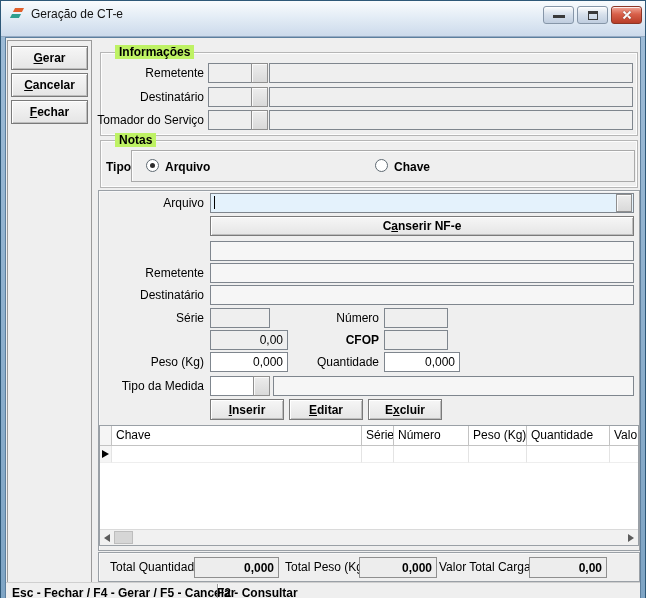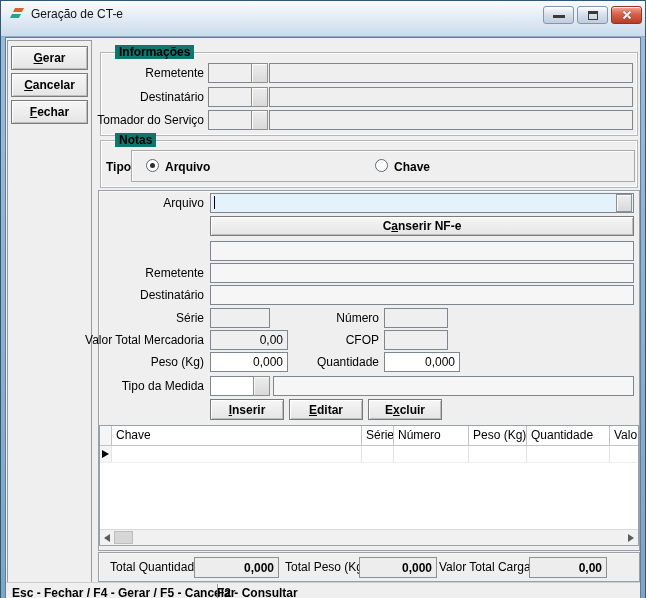--- a/index.html
+++ b/index.html
@@ -43,21 +43,21 @@
     display:flex;align-items:center;justify-content:center;
     background:linear-gradient(180deg,#f6f6f6,#e5e5e5);
     border:1px solid #7a7a7a;
     box-shadow:inset 1px 1px 0 #ffffff, inset -1px -1px 0 #bdbdbd;
     font-weight:bold;font-size:12px;cursor:default;white-space:pre;
   }
   .side-btn{position:absolute;left:3px;width:77px;height:24px;}
   .key{text-decoration:underline;}
   
   .groupbox{position:absolute;border:1px solid #b6b6b6;box-shadow:inset 1px 1px 0 #fdfdfd, inset -1px -1px 0 #fdfdfd;}
-  .legend{position:absolute;top:-8px;left:14px;background:#0f766e;padding:0 4px;font-weight:bold;}
+  .legend{position:absolute;top:-8px;left:14px;background:#bef264;padding:0 4px;font-weight:bold;}
   
   .lbl{position:absolute;height:20px;line-height:20px;text-align:right;white-space:nowrap;}
   .fld{position:absolute;height:20px;border:1px solid #7f868e;background:#fff;padding:2px 4px;line-height:15px;overflow:hidden;white-space:nowrap;}
   .fld.dis{background:#efefef;}
   .fld.ro{background:#f6f6f6;}
   .fld.blue{background:#e4f2fc;}
   .fld.num{text-align:right;}
   .lookup-btn{
     position:absolute;width:17px;height:20px;border:1px solid #8f8f8f;
     background:linear-gradient(180deg,#ededed,#d9d9d9);
@@ -177,23 +177,22 @@
     <div class="fld ro" style="left:204px;top:225px;width:424px;"></div>
 
     <div class="lbl" style="left:56px;top:247px;width:142px;">Destinatário</div>
     <div class="fld ro" style="left:204px;top:247px;width:424px;"></div>
 
     <div class="lbl" style="left:56px;top:270px;width:142px;">Série</div>
     <div class="fld dis" style="left:204px;top:270px;width:60px;"></div>
     <div class="lbl" style="left:230px;top:270px;width:143px;">Número</div>
     <div class="fld dis" style="left:378px;top:270px;width:64px;"></div>
 
-    <div class="lbl" style="left:56px;top:292px;width:142px;">Valor Total Mercadoria</div>
     <div class="fld dis num" style="left:204px;top:292px;width:78px;">0,00</div>
-    <div class="lbl" style="left:230px;top:292px;width:143px;">CFOP</div>
+    <div class="lbl" style="left:230px;top:292px;width:143px;font-weight:bold;">CFOP</div>
     <div class="fld dis" style="left:378px;top:292px;width:64px;"></div>
 
     <div class="lbl" style="left:56px;top:314px;width:142px;">Peso (Kg)</div>
     <div class="fld num" style="left:204px;top:314px;width:78px;">0,000</div>
     <div class="lbl" style="left:230px;top:314px;width:143px;">Quantidade</div>
     <div class="fld num" style="left:378px;top:314px;width:76px;">0,000</div>
 
     <div class="lbl" style="left:56px;top:338px;width:142px;">Tipo da Medida</div>
     <div class="fld" style="left:204px;top:338px;width:44px;"></div>
     <div class="lookup-btn" style="left:247px;top:338px;"></div>

